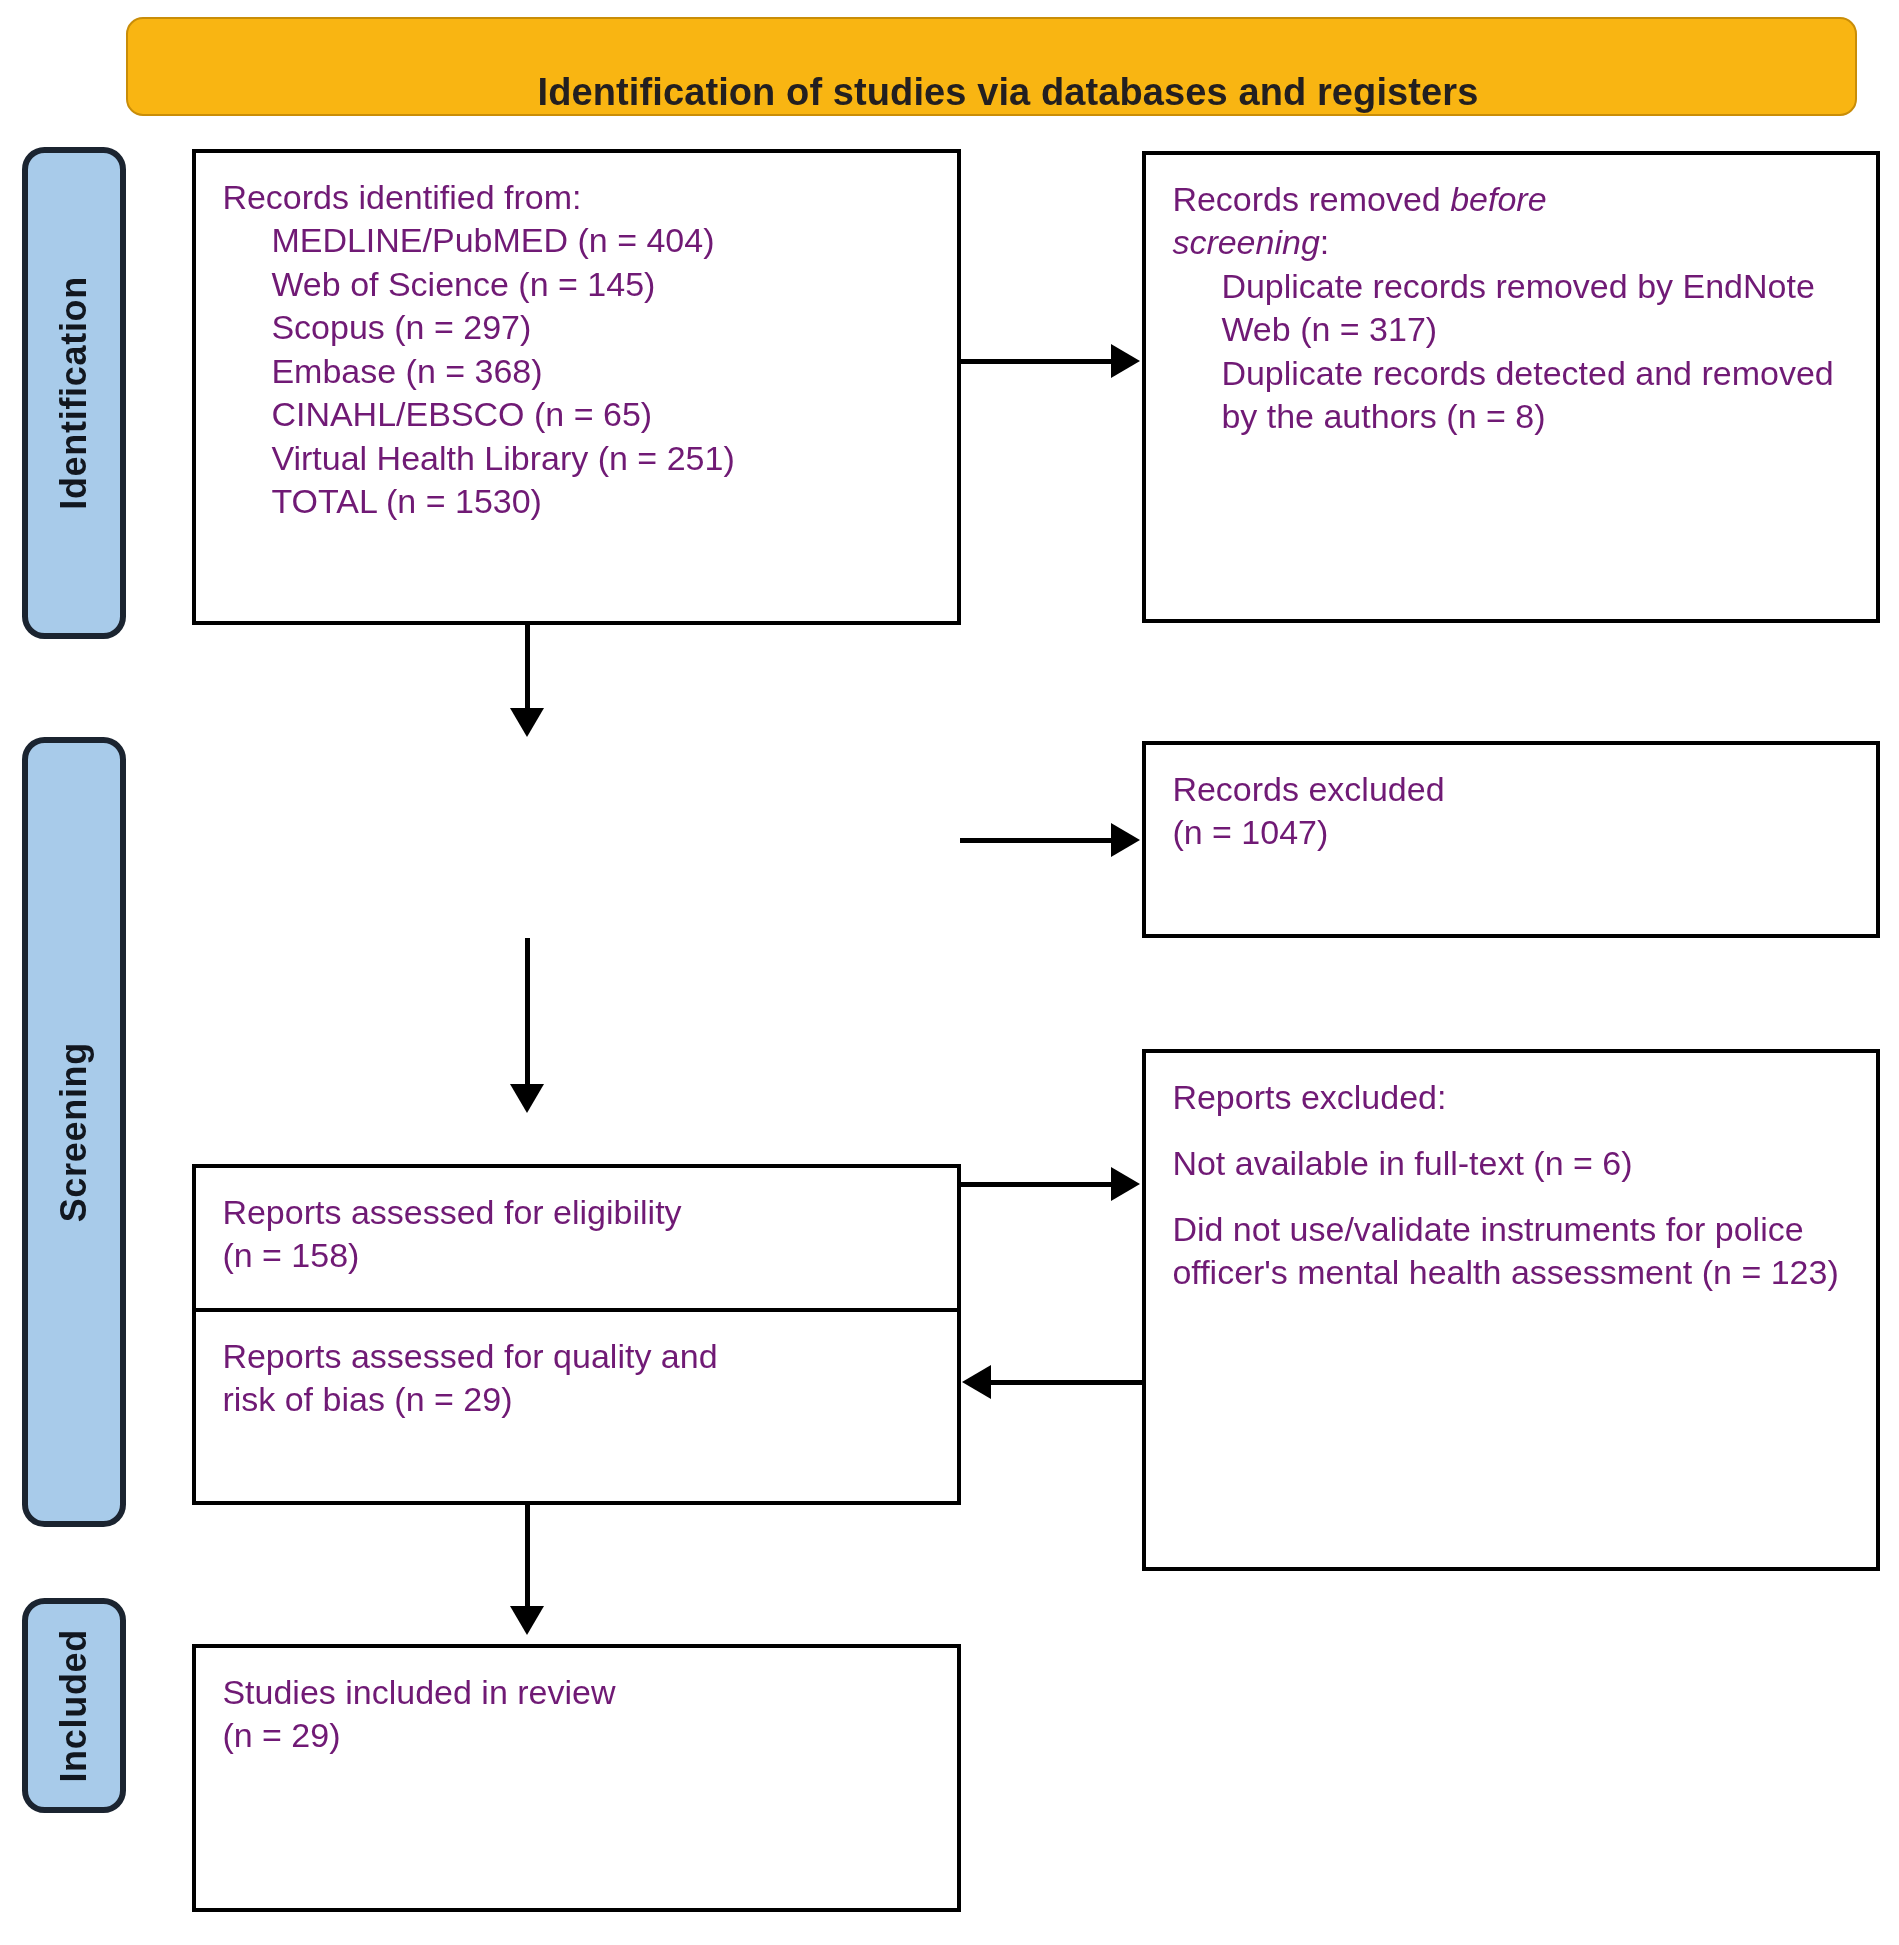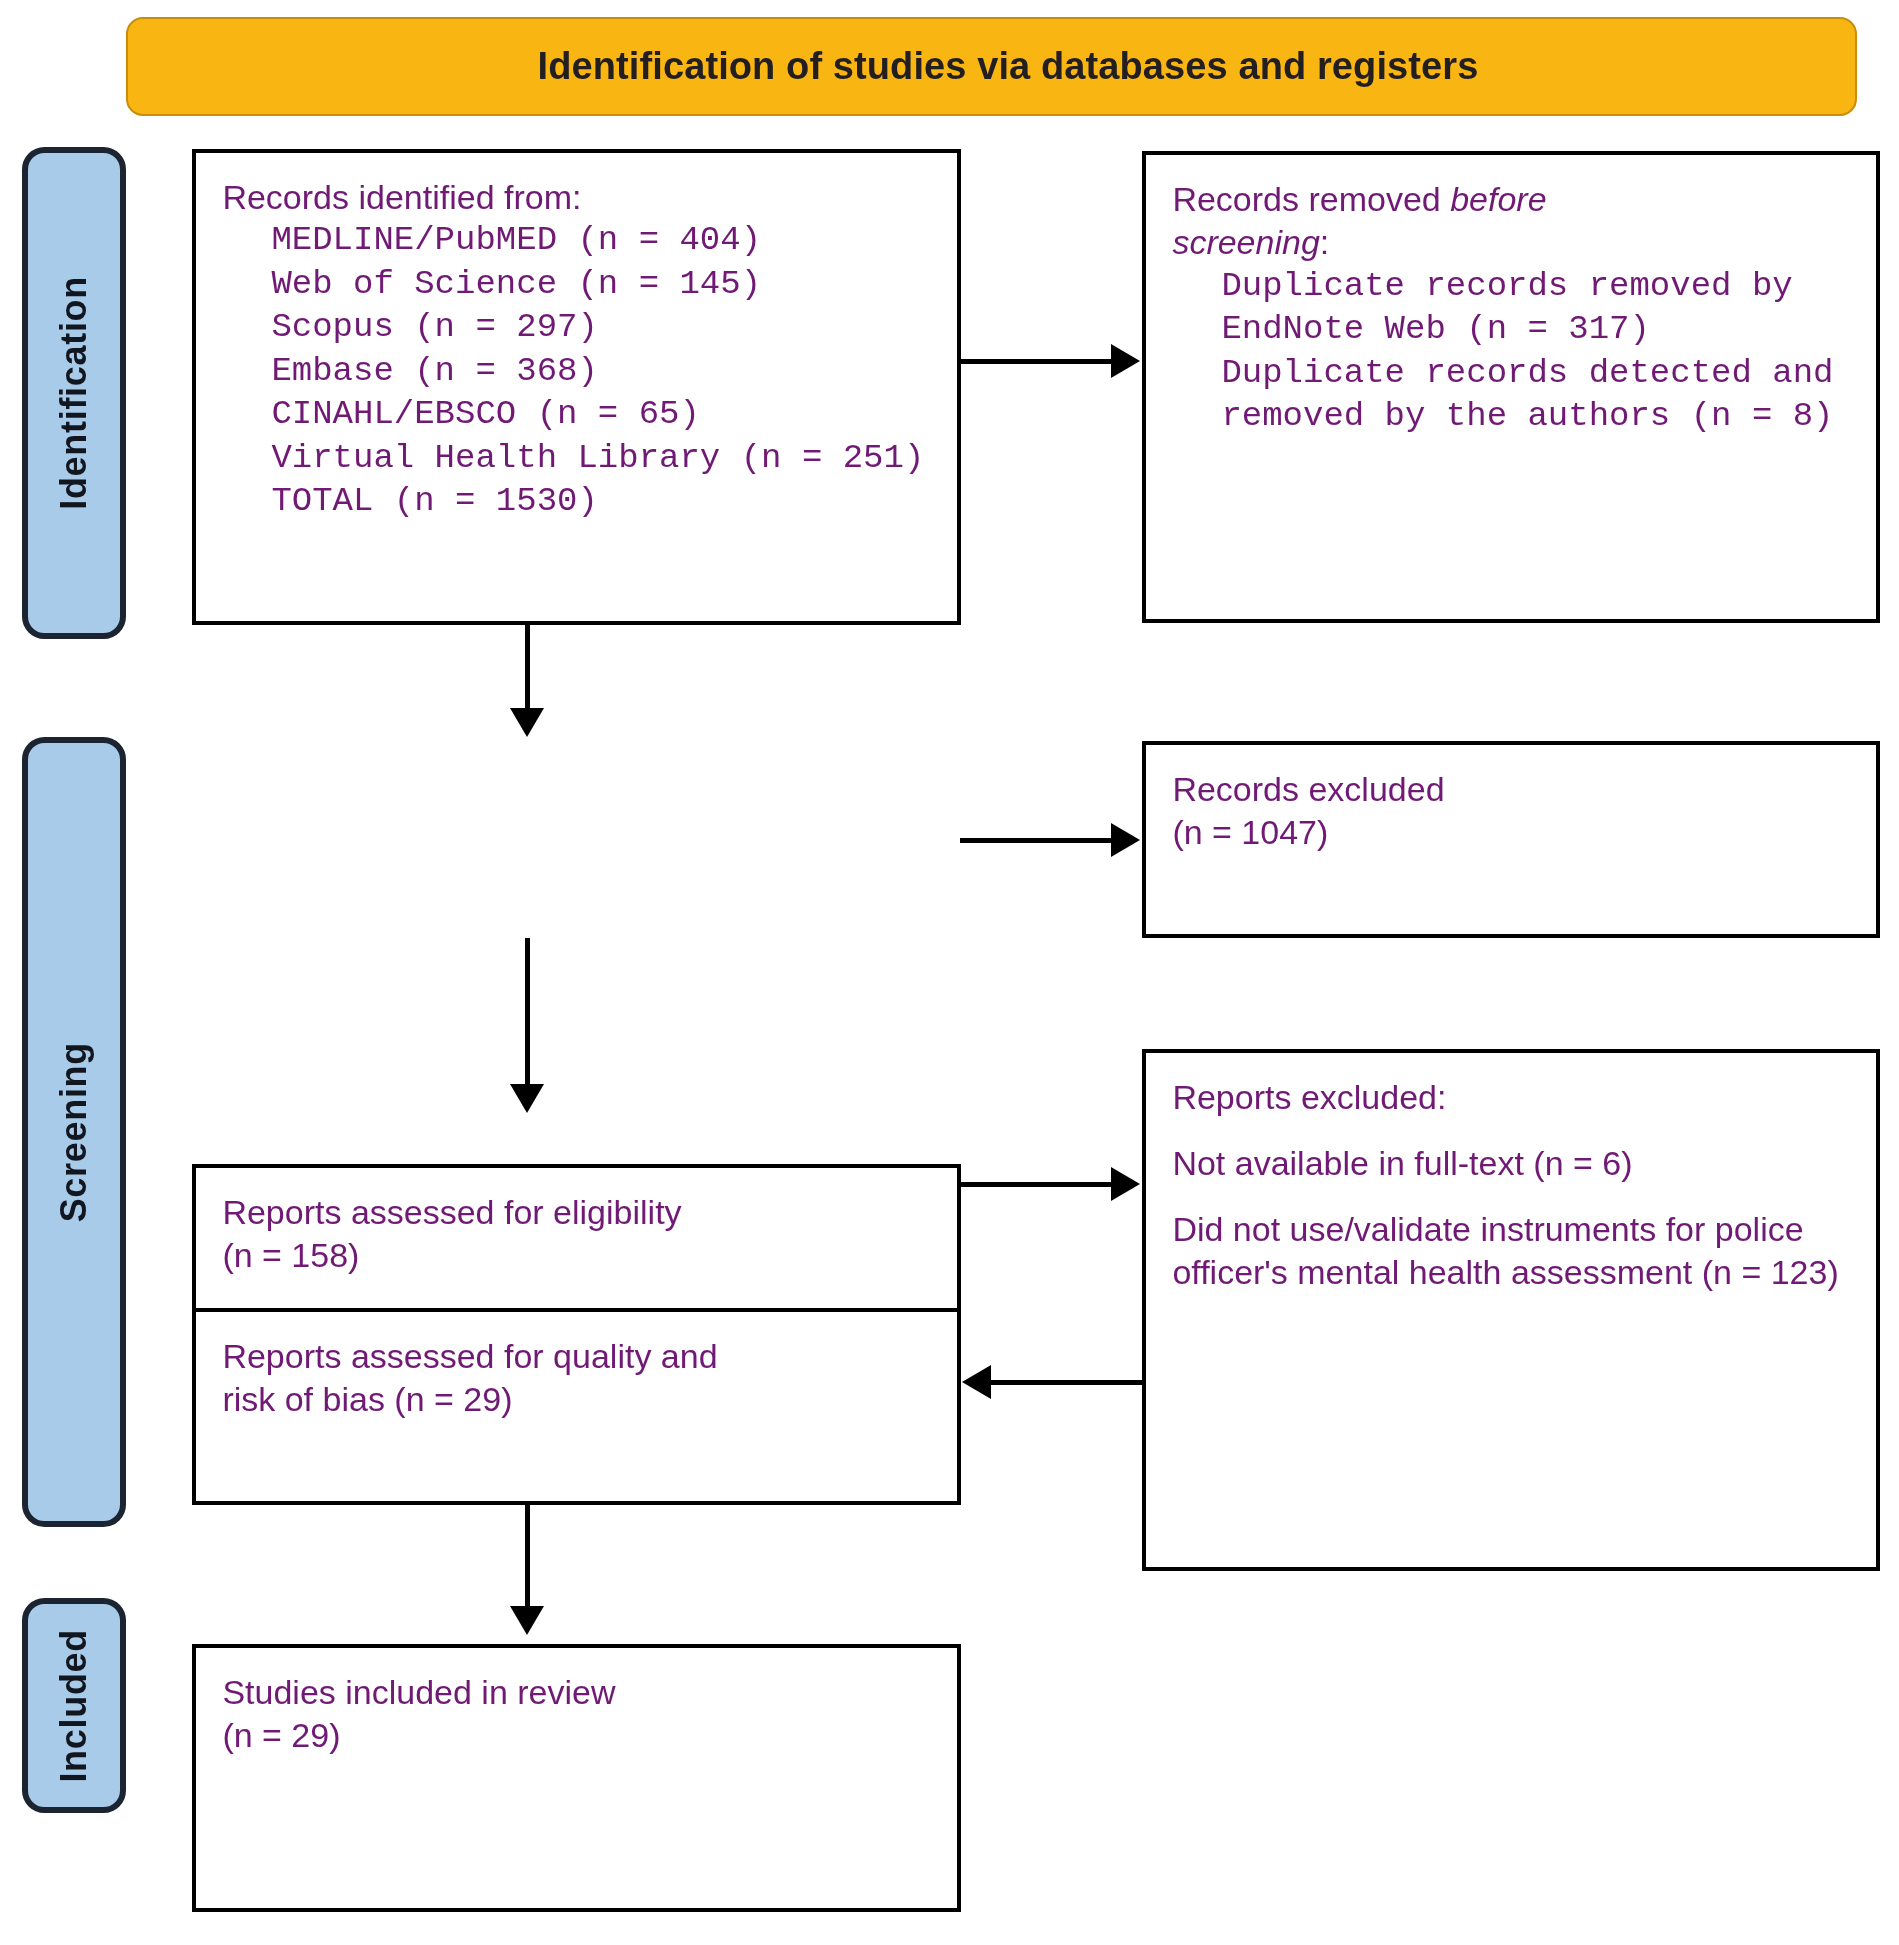--- a/index.html
+++ b/index.html
@@ -23,21 +23,21 @@
     position: absolute;
     left: 126px;
     top: 17px;
     width: 1731px;
     height: 99px;
     background: #F9B512;
     border: 2px solid #C98D08;
     border-radius: 17px;
     box-sizing: border-box;
     display: flex;
-    align-items: center;
+    align-items: flex-end;
     justify-content: center;
     padding-left: 33px;
   }
   #header-banner .title {
     font-size: 38px;
     font-weight: bold;
     color: #231f20;
     letter-spacing: 0.1px;
     white-space: nowrap;
   }
@@ -94,21 +94,20 @@
   #box-records-screened   { top: 741px; height: 197px; }
   #box-records-excluded   { top: 741px; height: 197px; }
   #box-reports-eligibility{ top: 1164px; height: 197px; }
   #box-reports-excluded   { top: 1049px; height: 522px; }
   #box-reports-quality    { top: 1308px; height: 197px; }
   #box-studies-included   { top: 1644px; height: 268px; }
 
   
   .indent-block {
     padding-left: 49px;
-    font-family: Liberation Mono, monospace;
   }
 
   
   .conn {
     position: absolute;
   }
   .conn-line-h {
     position: absolute;
     height: 4.6px;
     background: #000000;

